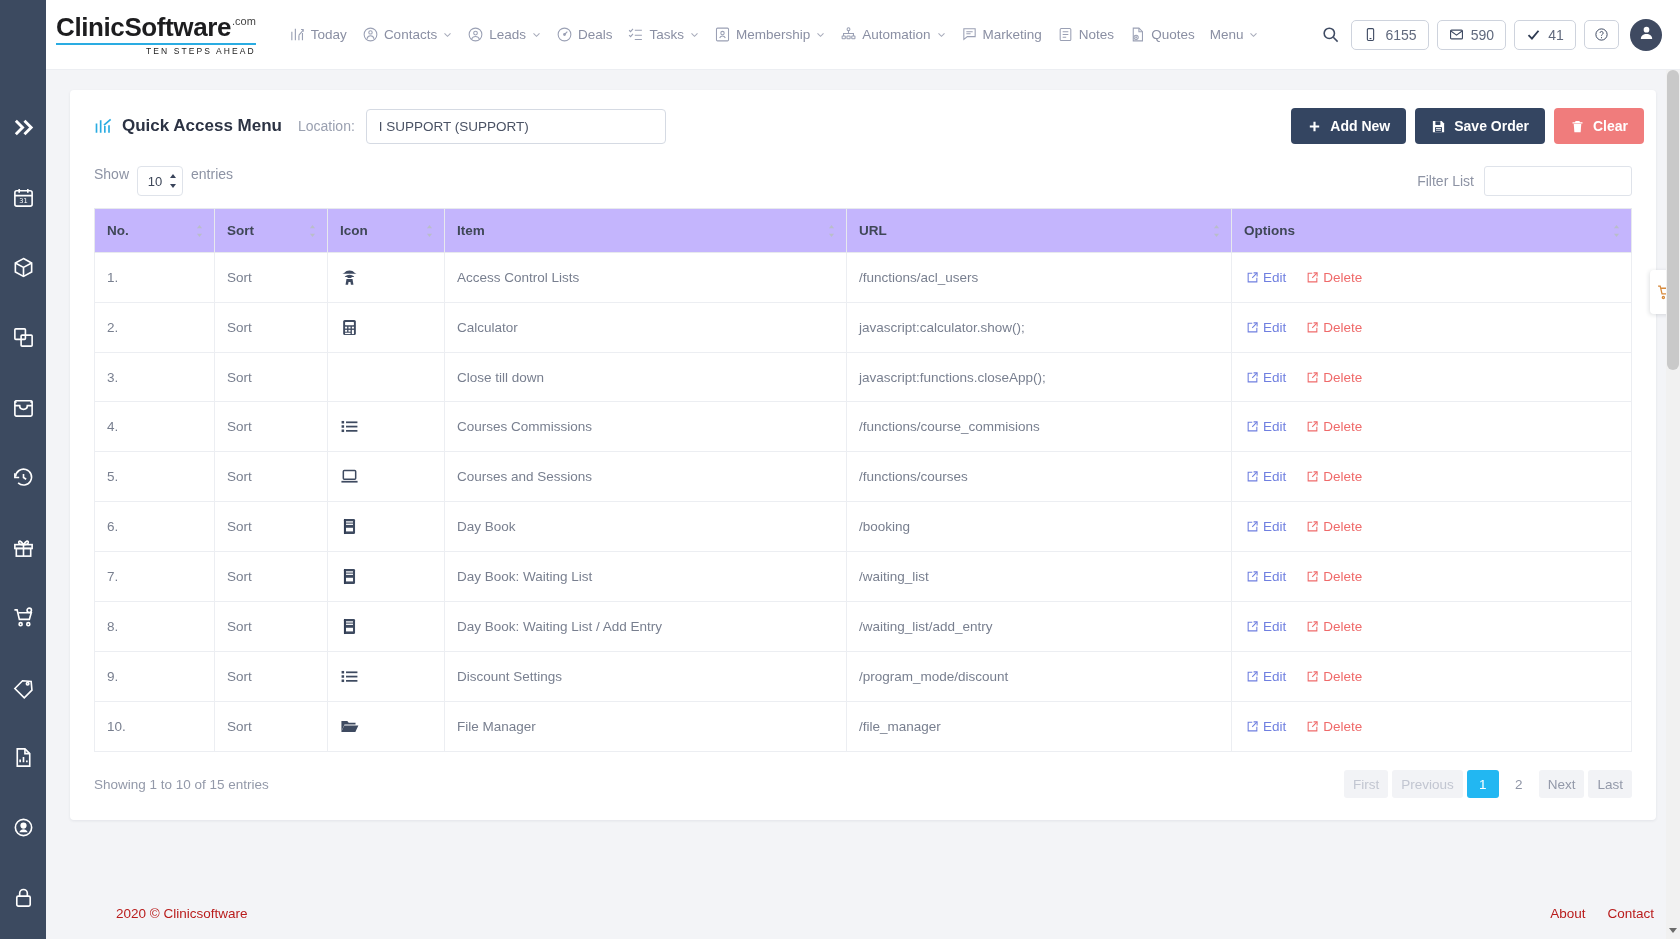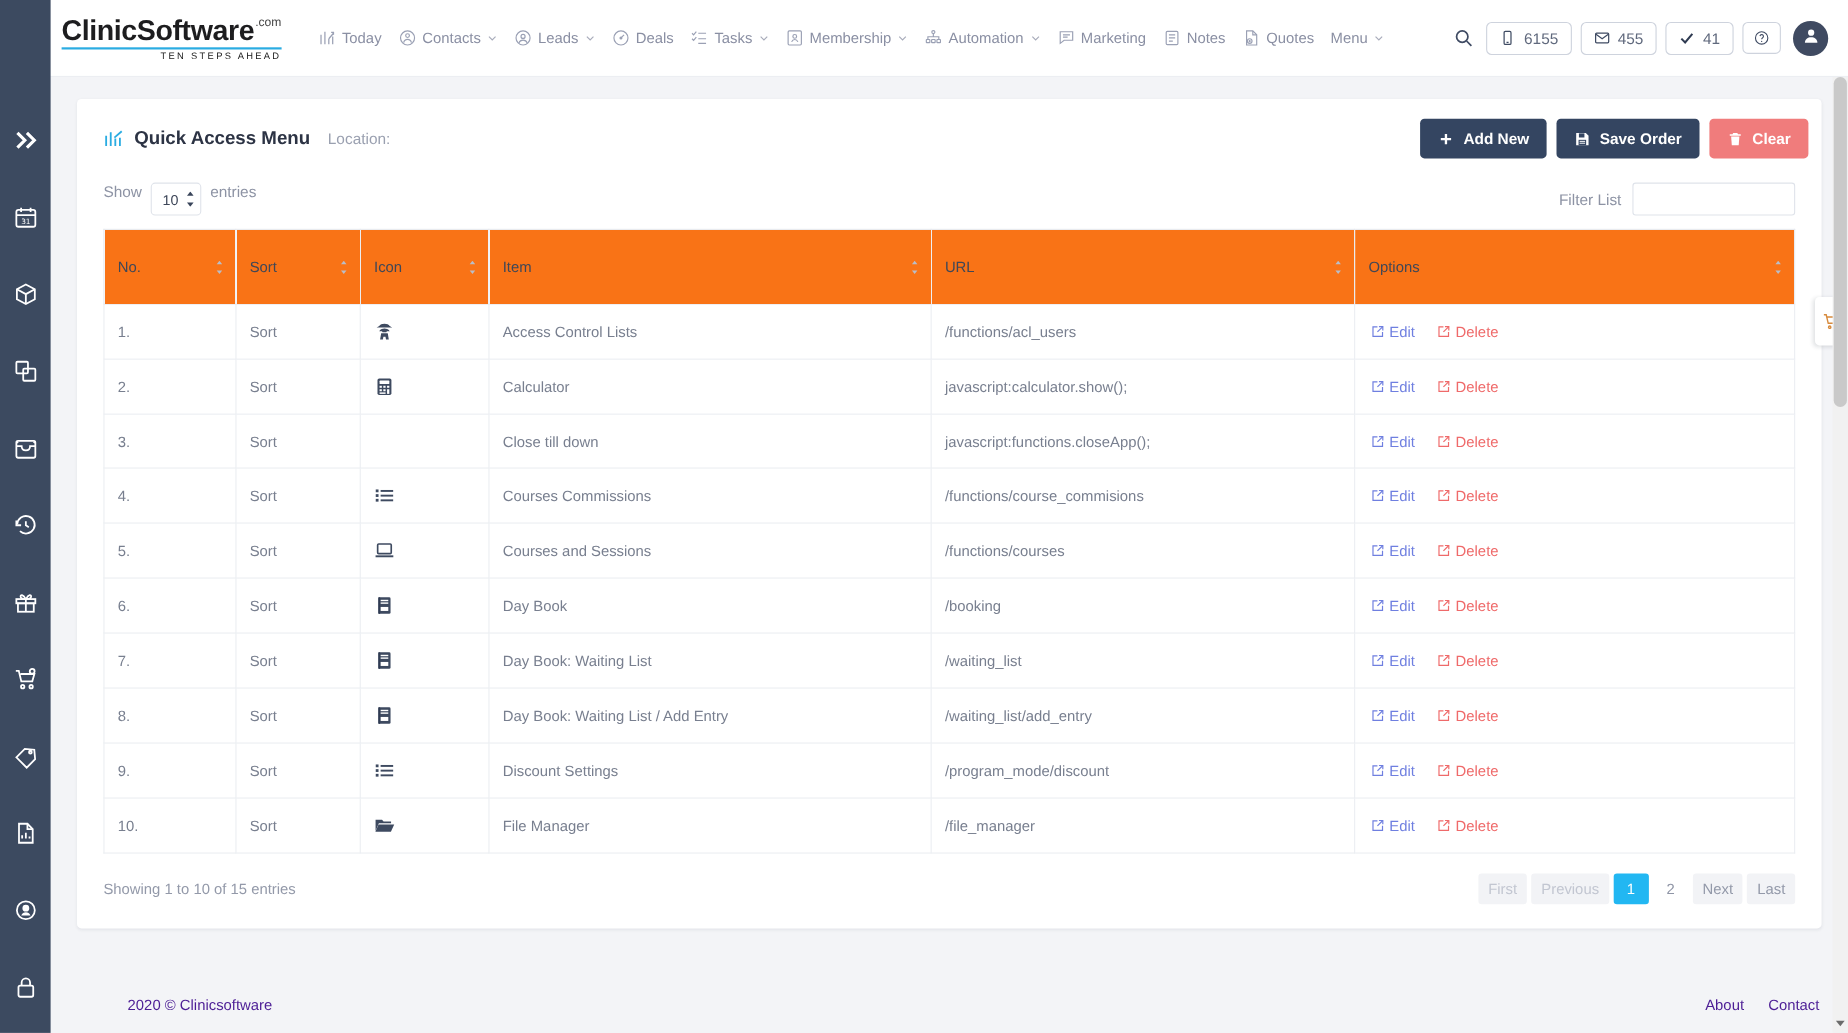--- a/index.html
+++ b/index.html
@@ -127,23 +127,23 @@
     width: 148px; height: 30px; border: 1px solid #dfe3ea; border-radius: 3px;
     padding: 0 8px; font-size: 13px; font-family: "Liberation Sans", sans-serif;
     color: #3e4759;
   }
 
   table.qam {
     width: calc(100% - 48px); margin: 0 24px; border-collapse: collapse;
     border: 1px solid #e7e9ee; table-layout: fixed;
   }
   table.qam th {
-    font-size: 13.5px; color: #3f4757; font-weight: 400; text-align: left;
-    padding: 26px 12px; border: 1px solid #e7e9ee; position: relative;
-    background: #f97316;
+    font-size: 13.5px; color: #3f4757; font-weight: 700; text-align: left;
+    padding: 14px 12px; border: 1px solid #e7e9ee; position: relative;
+    background: #c4b5fd;
   }
   table.qam th .sortarrow {
     position: absolute; right: 10px; top: 50%; transform: translateY(-50%);
     width: 9px; height: 12px; color: #b9bec9;
   }
   table.qam th .sortarrow svg { width: 9px; height: 12px; display:block; }
   table.qam td {
     font-size: 13.5px; color: #787f8f; padding: 15px 12px;
     border: 1px solid #eceef2; vertical-align: middle; height: 49px;
   }
@@ -181,21 +181,21 @@
     background: #ffffff; box-shadow: -1px 1px 4px rgba(30,40,60,.14);
     border-radius: 4px 0 0 4px; display: flex; align-items: center; justify-content: center;
     cursor: pointer; color: #d78a3c; z-index: 30;
   }
   .cart-tab svg { width: 17px; height: 17px; display:block; }
 
   
   .footer {
     position: absolute; left: 46px; right: 0; bottom: 0; height: 52px;
     display: flex; align-items: center; padding: 0 26px 0 24px;
-    font-size: 13.5px; color: #4c1d95; background: #f3f4f7;
+    font-size: 13.5px; color: #b91c1c; background: #f3f4f7;
   }
   .footer-links { margin-left: auto; display: flex; gap: 22px; }
   .footer-links span { cursor: pointer; }
 
   
   .scrollbar {
     position: absolute; right: 0; top: 70px; bottom: 0; width: 14px;
     background: #f1f1f1; z-index: 60;
   }
   .scroll-thumb {
@@ -395,21 +395,21 @@
         </span>
       <span>6155</span>
     </div>
     <div class="pill">
       <span>
           <svg viewBox="0 0 24 24" fill="none" stroke="#3f4b63" stroke-width="1.8">
             <rect x="2.5" y="5" width="19" height="14" rx="1.5"></rect>
             <path d="M3 6.5l9 6.5 9-6.5"></path>
           </svg>
         </span>
-      <span>455</span>
+      <span>590</span>
     </div>
     <div class="pill">
       <span>
           <svg viewBox="0 0 24 24" fill="none" stroke="#2f3b52" stroke-width="3">
             <path d="M4 13l5.5 5.5L20 6"></path>
           </svg>
         </span>
       <span>41</span>
     </div>
     <div class="pill q">
@@ -543,20 +543,25 @@
 
     <div class="card-head">
       <span class="qam-icon">
         <svg viewBox="0 0 24 24" fill="none" stroke="#2aace2" stroke-width="2">
             <path d="M3 20V9M8 20V5M13 20v-8M18 20V11"></path>
             <path d="M12 11l8-7"></path>
           </svg>
       </span>
       <span class="qam-title">Quick Access Menu</span>
       <span class="loc-label">Location:</span>
+      <span class="sel-wrap">
+        <select class="loc-select">
+          <option>I SUPPORT (SUPPORT)</option>
+        </select>
+      </span>
 
       <div class="head-actions">
         <button class="btn btn-dark">
           <span>
               <svg viewBox="0 0 24 24" stroke="#fff" stroke-width="3.4" fill="none">
                 <path d="M12 4.5v15M4.5 12h15"></path>
               </svg>
             </span>
           <span>Add New</span>
         </button>

